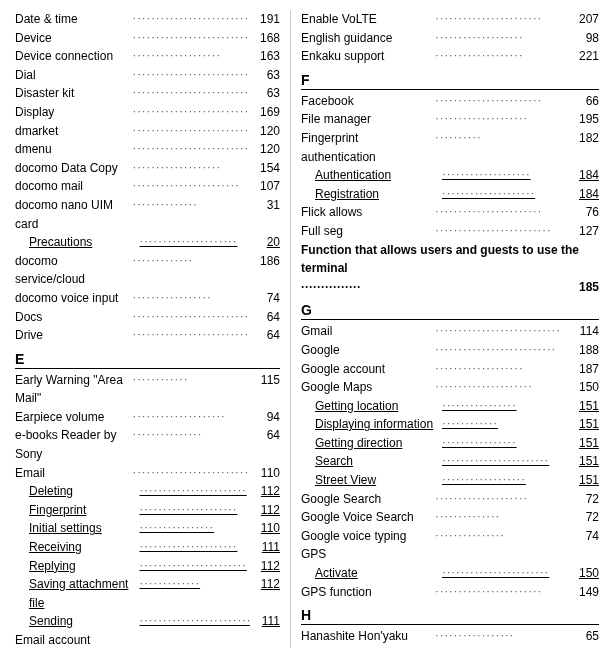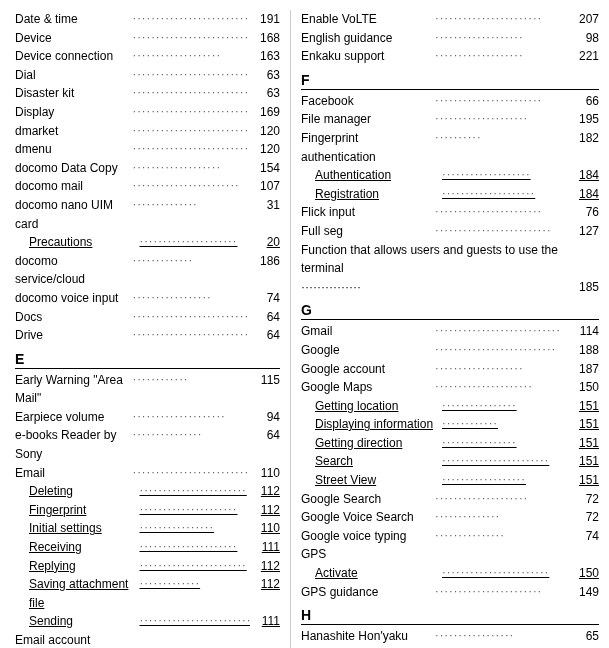--- a/index.html
+++ b/index.html
@@ -256,30 +256,30 @@
         <span class="entry-text">Authentication</span>
         <span class="entry-dots">···················</span>
         <span class="entry-num">184</span>
       </div>
       <div class="index-entry entry-indent">
         <span class="entry-text">Registration</span>
         <span class="entry-dots">····················</span>
         <span class="entry-num">184</span>
       </div>
       <div class="index-entry">
-        <span class="entry-text">Flick input</span>
+        <span class="entry-text">Flick allows</span>
         <span class="entry-dots">·······················</span>
         <span class="entry-num">76</span>
       </div>
       <div class="index-entry">
         <span class="entry-text">Full seg</span>
         <span class="entry-dots">·························</span>
         <span class="entry-num">127</span>
       </div>
-      <div class="index-entry" style="flex-wrap:wrap; align-items:flex-start;">
+      <div class="index-entry" style="flex-wrap:wrap; align-items:flex-start;font-weight:bold;">
         <span class="entry-text" style="flex:none; width:100%;">Function that allows users and guests to use the terminal</span>
         <span style="flex:1;">···············</span>
         <span class="entry-num">185</span>
       </div>
     </div>
 
     <div>
       <div class="section-header">G</div>
       <div class="index-entry">
         <span class="entry-text">Gmail</span>
@@ -345,21 +345,21 @@
         <span class="entry-text">GPS</span>
         <span class="entry-dots"></span>
         <span class="entry-num"></span>
       </div>
       <div class="index-entry entry-indent">
         <span class="entry-text">Activate</span>
         <span class="entry-dots">·······················</span>
         <span class="entry-num">150</span>
       </div>
       <div class="index-entry">
-        <span class="entry-text">GPS guidance</span>
+        <span class="entry-text">GPS function</span>
         <span class="entry-dots">·······················</span>
         <span class="entry-num">149</span>
       </div>
     </div>
 
     <div>
       <div class="section-header">H</div>
       <div class="index-entry">
         <span class="entry-text">Hanashite Hon'yaku</span>
         <span class="entry-dots">·················</span>

